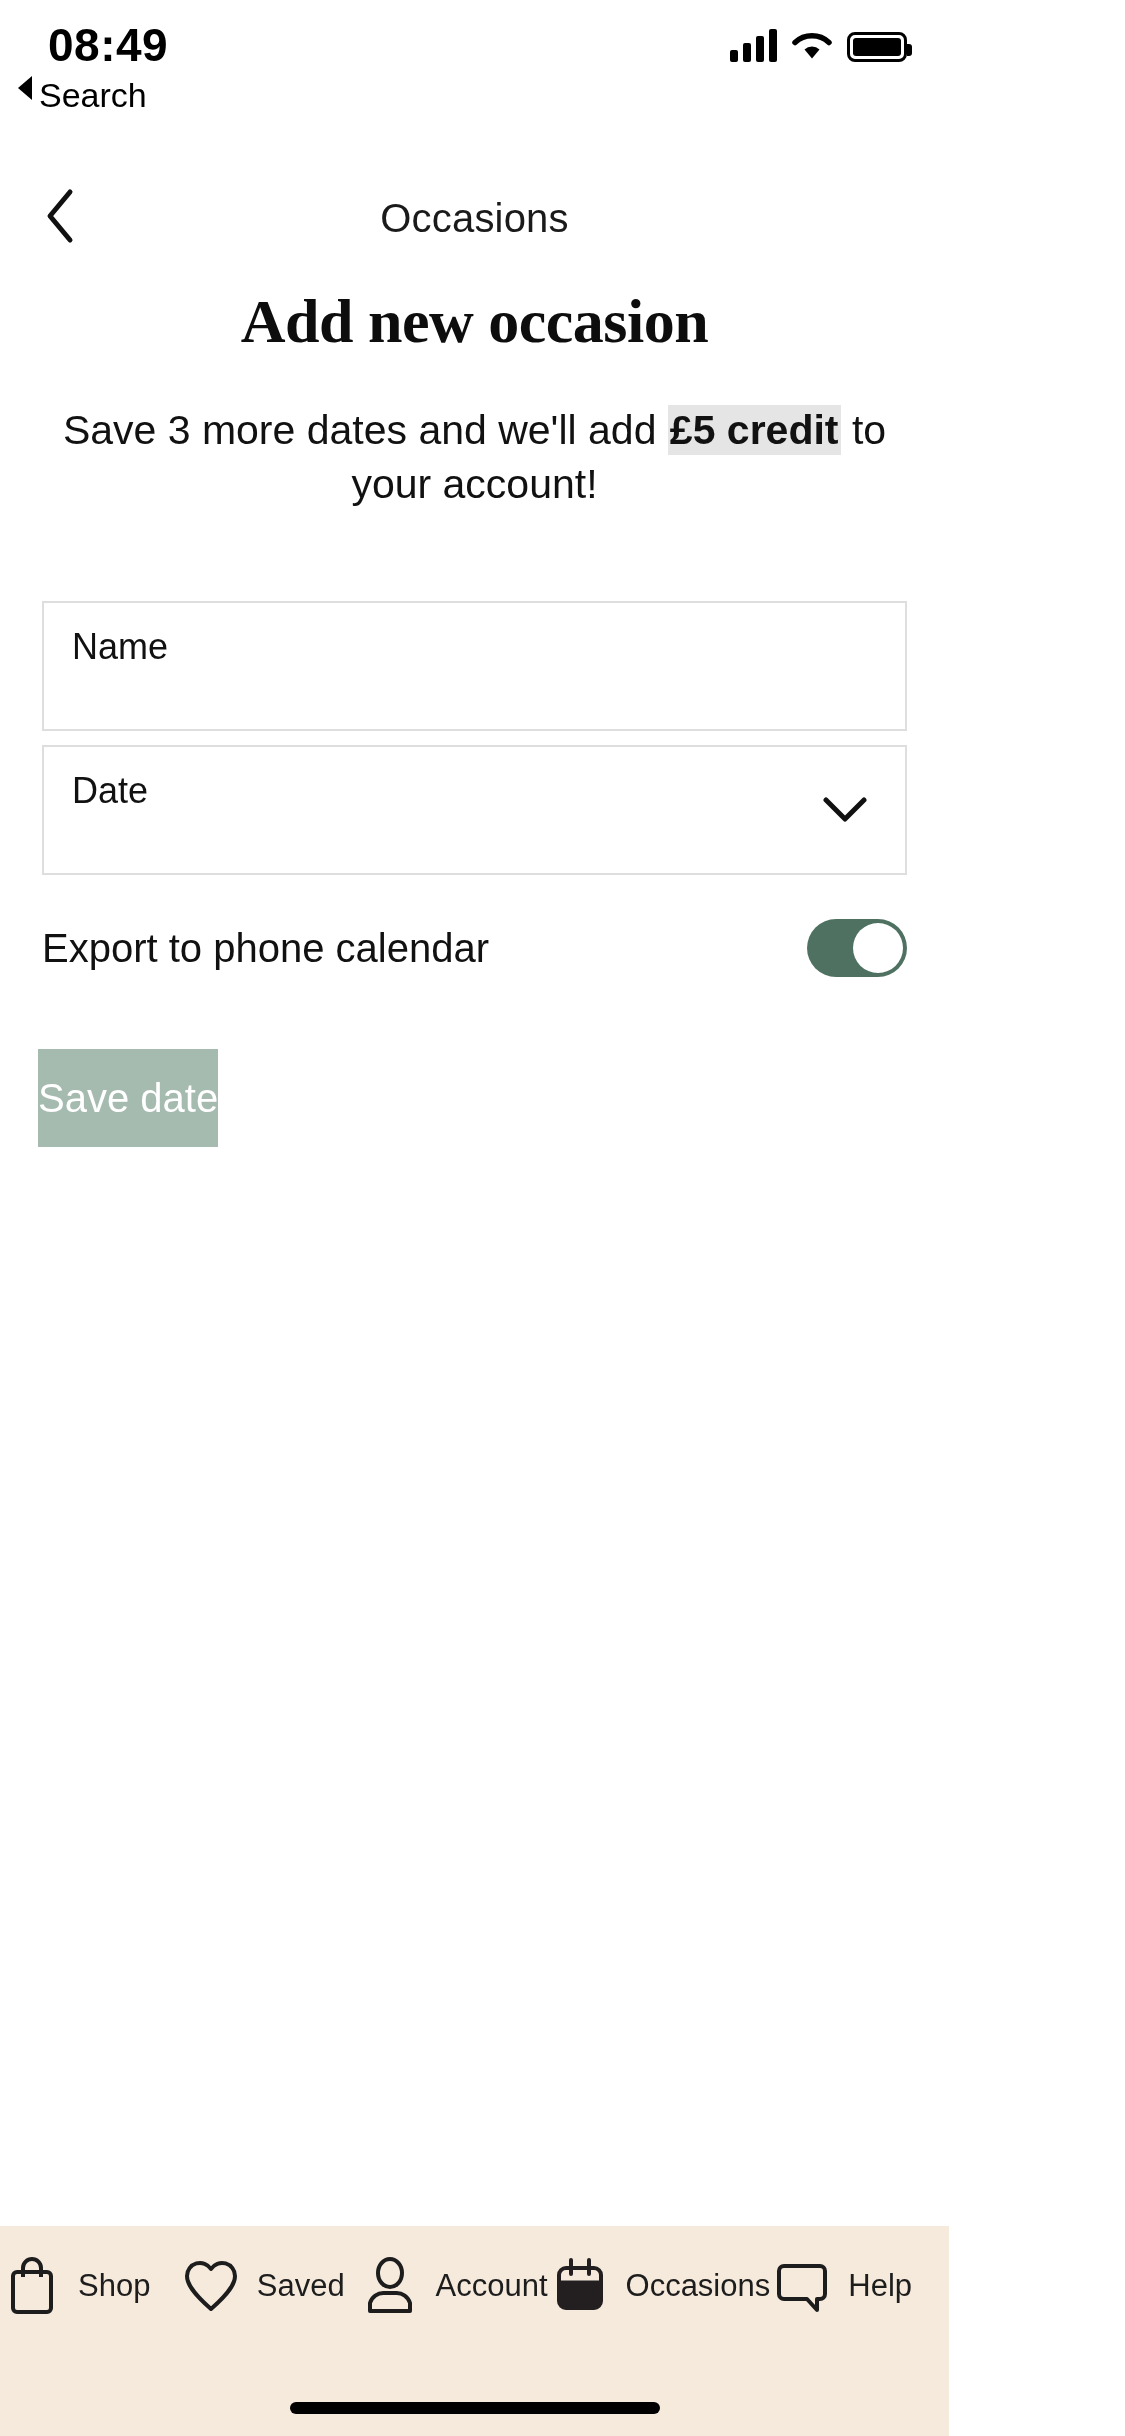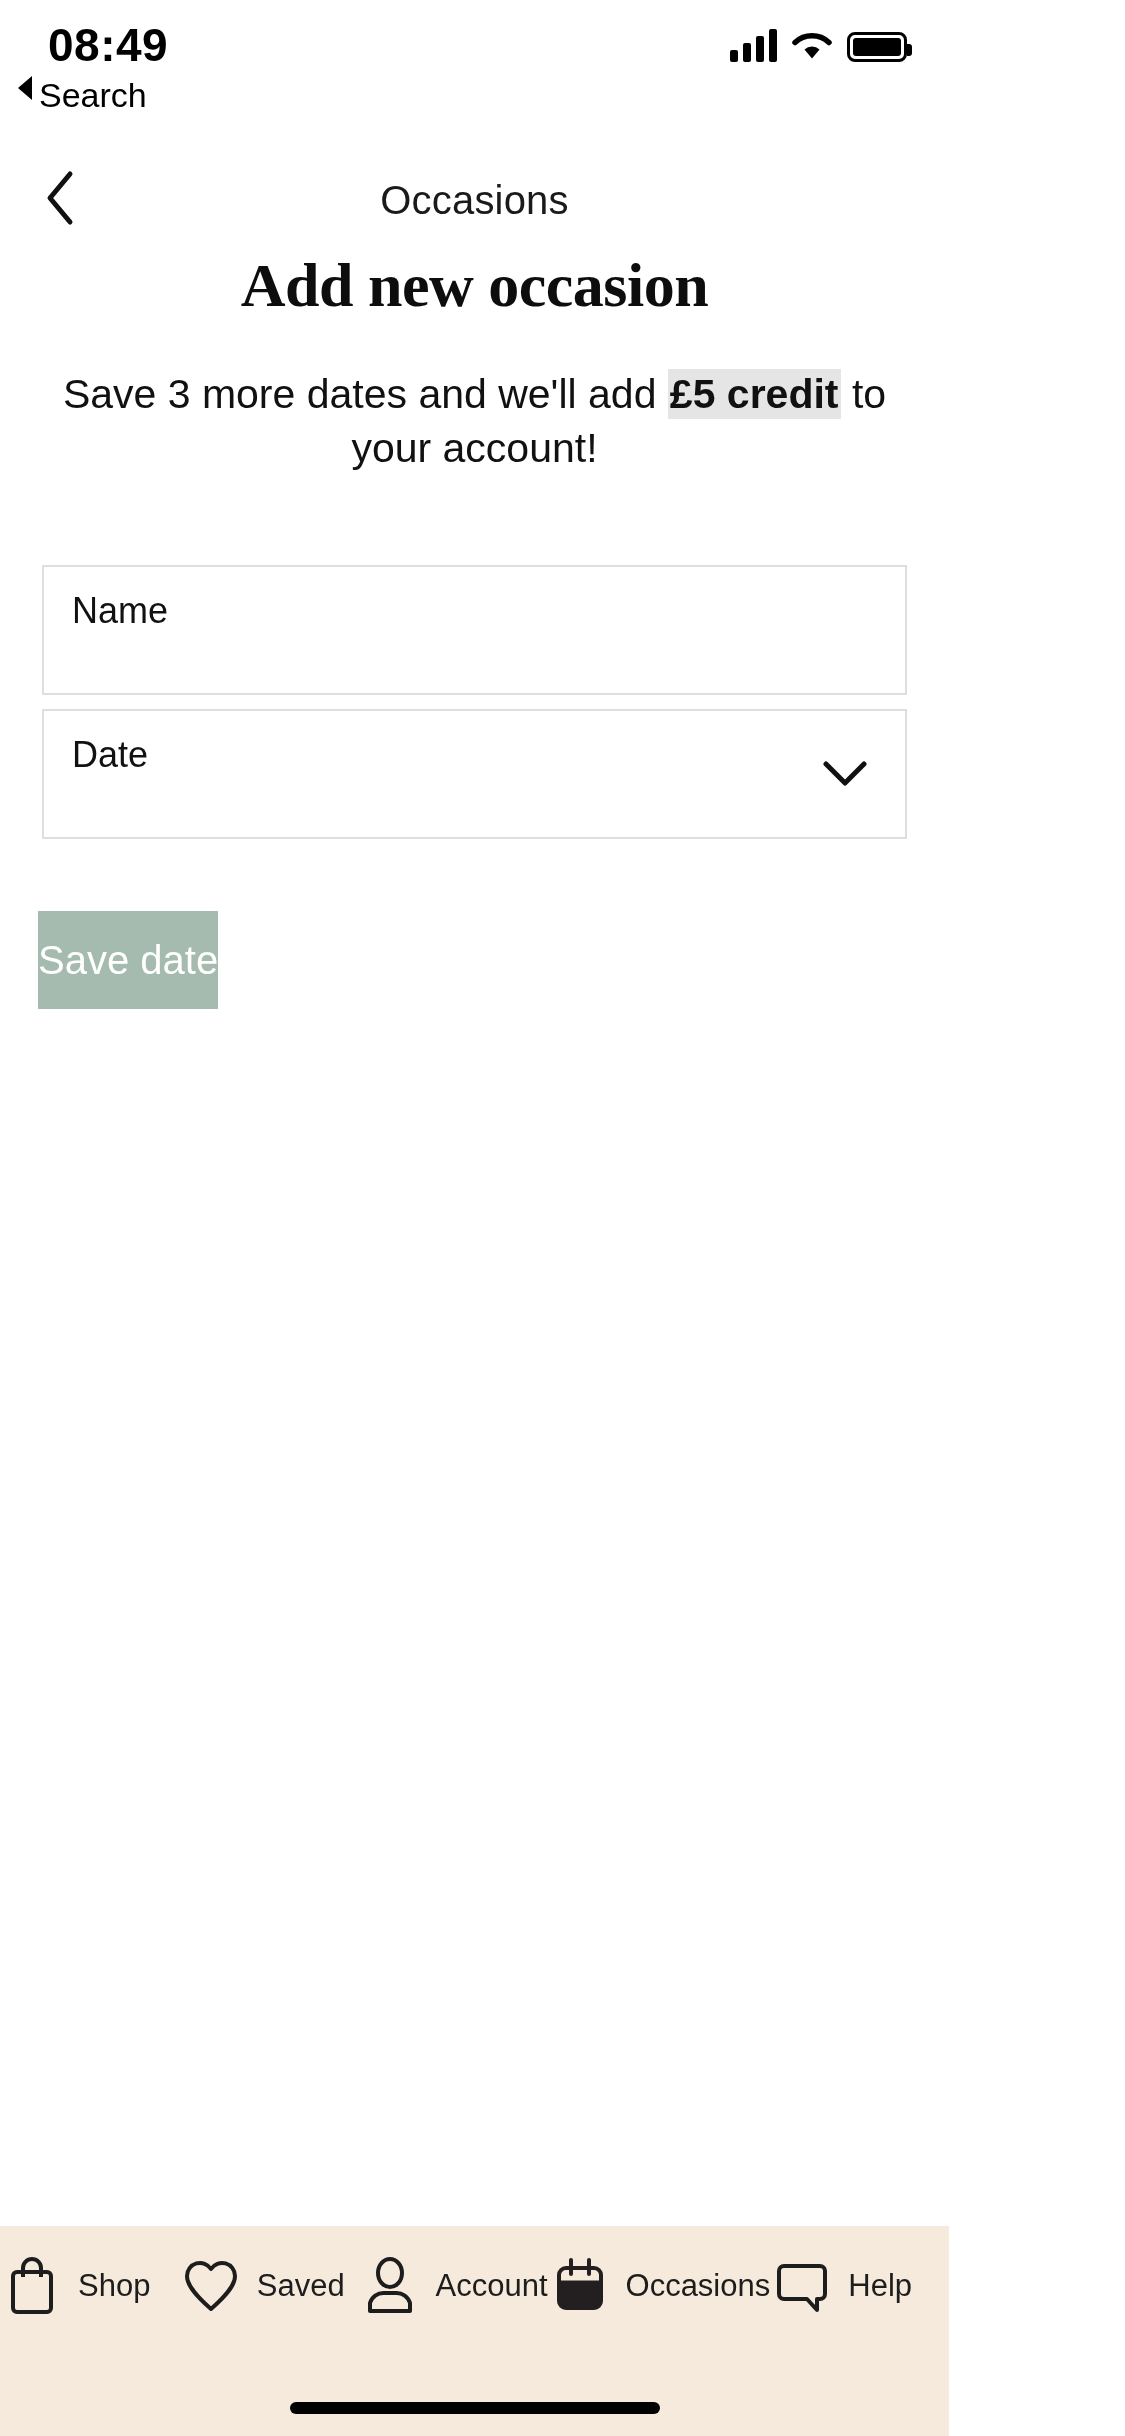--- a/index.html
+++ b/index.html
@@ -8,20 +8,21 @@
     background:#ffffff;
     font-family:"Liberation Sans", sans-serif;
     -webkit-font-smoothing:antialiased;
   }
   .screen {
     position:relative;
     width:949px; height:2436px;
     background:#ffffff;
     display:flex; flex-direction:column;
     overflow:hidden;
+    gap:18px;
   }
 
   
   .statusbar {
     position:relative;
     height:150px;
     flex:0 0 150px;
   }
   .sb-time {
     position:absolute; left:48px; top:18px;
@@ -248,20 +249,26 @@
         <div class="field-label">Date</div>
         <div class="field-value"></div>
         <span class="chev">
           <svg width="44" height="28" viewBox="0 0 44 28">
             <path d="M3 4 L22 23 L41 4" stroke="#111" stroke-width="5" fill="none" stroke-linecap="round" stroke-linejoin="round"></path>
           </svg>
         </span>
       </div>
     </div>
 
+    <div class="toggle-row">
+      <span class="toggle-label">Export to phone calendar</span>
+      <span class="toggle">
+        <span class="toggle-knob"></span>
+      </span>
+    </div>
 
     <button class="save-btn">Save date</button>
   </div>
 
   <div class="tabbar">
 
     <div class="tab">
       <span class="tab-icon">
         <svg width="58" height="62" viewBox="0 0 58 62">
           <rect x="10" y="17" width="38" height="40" rx="4" stroke="#1d1d1d" stroke-width="4" fill="none"></rect>

